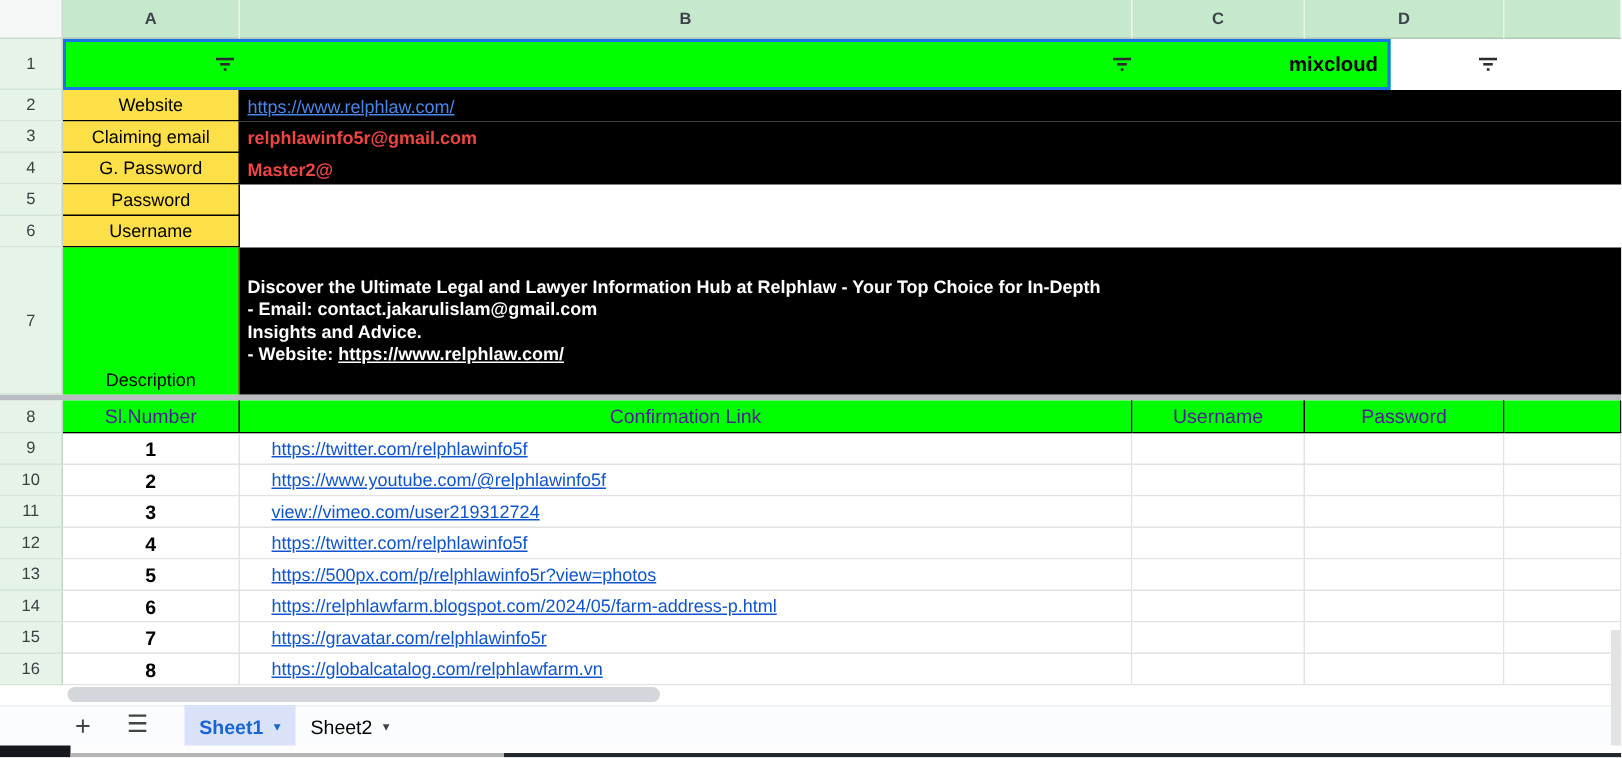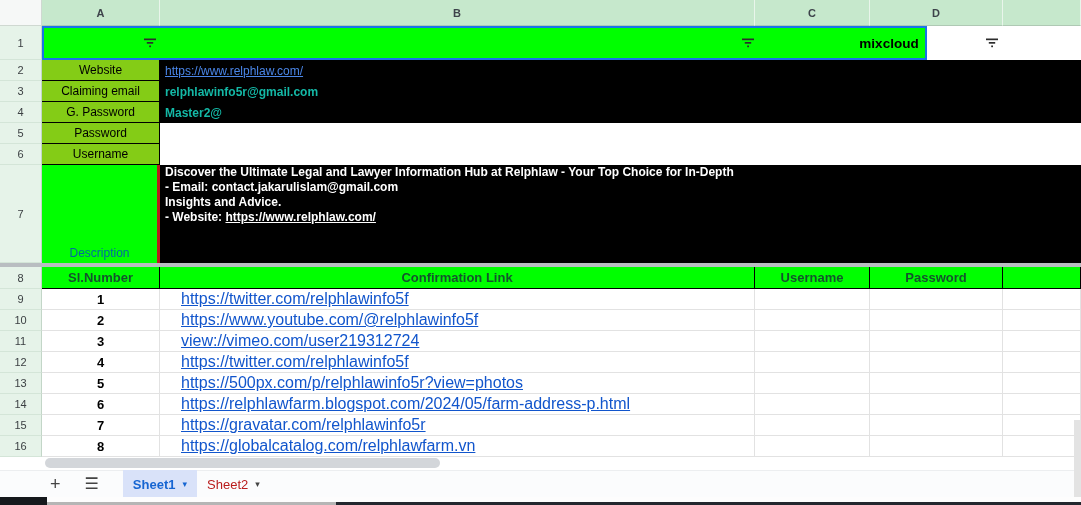--- a/index.html
+++ b/index.html
@@ -33,73 +33,73 @@
   .row1 { height:34px; }
   .filterbar { position:relative; width:885px; flex:none; background:#00ff00;
                border:2px solid #1a73e8; }
   .filter-icon { position:absolute; top:50%; transform:translate(-50%,-50%); width:14px; height:10px; cursor:pointer; }
   .filter-icon svg { display:block; }
   .fb-title { position:absolute; top:50%; transform:translate(-50%,-50%);
               font-size:13.5px; font-weight:bold; color:#000; white-space:nowrap; }
 
   
   .inforow { height:21px; }
-  .glabel { background:#84cc16; border-right:1px solid #000; border-bottom:1px solid #000;
+  .glabel { background:#fde047; border-right:1px solid #000; border-bottom:1px solid #000;
             display:flex; align-items:center; justify-content:center;
             font-size:12px; color:#000; }
   .blackcell { width:921px; flex:none; background:#000; display:flex; align-items:center;
                padding-left:5px; overflow:hidden; }
-  .val-white { color:#14b8a6; font-weight:bold; font-size:12px; white-space:nowrap; }
+  .val-white { color:#ef4444; font-weight:bold; font-size:12px; white-space:nowrap; }
   .link-on-black { color:#4a86e8; text-decoration:underline; font-size:12px; white-space:nowrap; cursor:pointer; }
 
   
   .descrow { height:98px; }
-  .glabel-desc { background:#00ff00; border-right:3px solid #b91c1c;
+  .glabel-desc { background:#00ff00; border-right:1px solid #b91c1c;
                  display:flex; align-items:flex-end; justify-content:center; padding-bottom:3px;
-                 font-size:12px; color:#0369a1; }
+                 font-size:12px; color:#000000; }
   .descblack { width:921px; flex:none; background:#000; color:#fff;
-               display:flex; flex-direction:column; justify-content:flex-start;
+               display:flex; flex-direction:column; justify-content:center;
                padding-left:5px; font-size:12px; font-weight:bold; line-height:15px; }
   .descblack .dline { white-space:nowrap; }
   .link-on-black-white { color:#fff; text-decoration:underline; cursor:pointer; }
 
   
   .freeze-divider { height:4px; width:1081px; background:#b9bdc1; }
 
   
   .hdr8 { height:22px; }
   .ghead { background:#00ff00; border-right:1px solid #000; border-bottom:1px solid #000;
            display:flex; align-items:center; justify-content:center;
-           font-size:13px; font-weight:bold; color:#14532d; }
+           font-size:13px; font-weight:normal; color:#4c1d95; }
 
   
   .linkrow { height:21px; }
   .wcell { background:#fff; border-right:1px solid #e2e2e2; border-bottom:1px solid #e2e2e2;
            display:flex; align-items:center; overflow:hidden; }
   .slnum { justify-content:center; font-size:13px; font-weight:bold; color:#000; }
   .linkcell { padding-left:5px; }
-  .link-on-white { color:#1155cc; text-decoration:underline; font-size:16px; white-space:nowrap; cursor:pointer;padding-left:16px; }
+  .link-on-white { color:#1155cc; text-decoration:underline; font-size:12px; white-space:nowrap; cursor:pointer;padding-left:16px; }
 
   
   .scrollstrip { height:13px; width:1081px; background:#fff; position:relative; }
   .hscrollbar { position:absolute; left:45px; top:1px; width:395px; height:10px;
                 border-radius:5px; background:#d3d6da; cursor:pointer; }
 
   
   .vscroll { position:absolute; right:0; top:420px; width:7px; height:77px; background:#e3e3e3; cursor:pointer; }
 
   
   .tabbar { height:27px; width:1081px; background:#fbfcfd; border-top:1px solid #eceef0;
             display:flex; align-items:center; padding-left:50px; }
   .icon-btn { color:#444; font-size:18px; line-height:1; cursor:pointer; margin-right:24px; user-select:none; }
   .icon-btn.hamburger { font-size:16px; }
   .sheettab { height:27px; display:flex; align-items:center; padding:14px 10px; cursor:pointer; }
   .sheettab.active { background:#d9e2f9; }
   .sheettab.active .tabname { color:#1665d2; font-weight:bold; }
-  .tabname { font-size:13px; color:#b91c1c; margin-right:7px; }
+  .tabname { font-size:13px; color:#000000; margin-right:7px; }
   .tabarrow { font-size:9px; color:#444; }
   .sheettab.active .tabarrow { color:#1665d2; }
 
   
   .bottomstrip { position:relative; height:8px; width:1081px; background:#fdfdfd; }
   .bs-black { position:absolute; left:0; top:0; width:47px; height:8px; background:#15181c; }
   .bs-gray  { position:absolute; left:47px; bottom:0; width:289px; height:3px; background:#b5b5b5; }
   .bs-dark  { position:absolute; left:336px; bottom:0; width:745px; height:3px; background:#23272e; }
 </style>
 </head>

